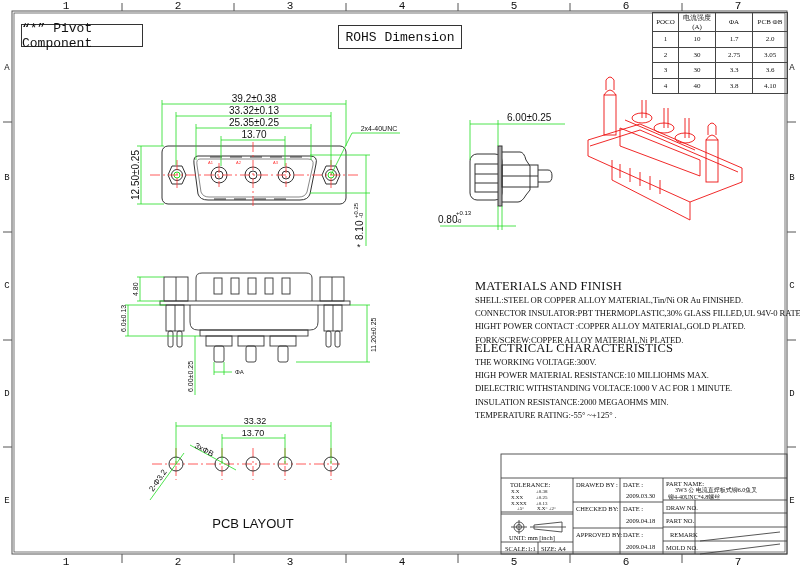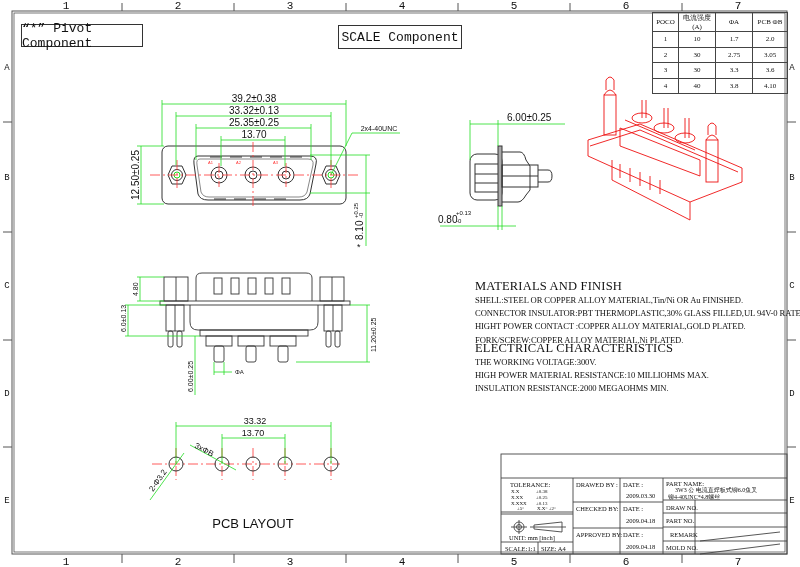--- a/index.html
+++ b/index.html
@@ -320,21 +320,21 @@
     <circle cx="519" cy="527" r="5"></circle>
       <circle cx="519" cy="527" r="2.5"></circle>
     <line x1="511" y1="527" x2="527" y2="527"></line>
       <line x1="519" y1="520" x2="519" y2="534"></line>
     <path d="M 534 525 L 562 522 L 562 532 L 534 529 Z"></path>
     <line x1="530" y1="527" x2="566" y2="527"></line>
   </g>
 </svg>
 
 <div class="label-box" style="left:21px;top:24px;width:120px;height:21px;">“*” Pivot Component</div>
-<div class="label-box" style="left:338px;top:25px;width:122px;height:22px;">SCALE Component</div>
+<div class="label-box" style="left:338px;top:25px;width:122px;height:22px;">ROHS Dimension</div>
 
 <table class="poco">
   <tbody>
       <tr>
     <td style="width:25px">POCO</td>
     <td style="width:36px">电流强度(A)</td>
     <td style="width:36px">ΦA</td>
     <td style="width:34px">PCB ΦB</td>
   </tr>
   <tr>
@@ -368,21 +368,23 @@
   <h3>MATERIALS AND  FINISH</h3>
   <div class="ln">SHELL:STEEL OR COPPER ALLOY MATERIAL,Tin/Ni OR Au FINISHED.</div>
   <div class="ln">CONNECTOR INSULATOR:PBT THERMOPLASTIC,30% GLASS FILLED,UL 94V-0 RATED.</div>
   <div class="ln">HIGHT POWER CONTACT :COPPER ALLOY MATERIAL,GOLD PLATED.</div>
   <div class="ln">FORK/SCREW:COPPER ALLOY MATERIAL,Ni PLATED.</div>
 </div>
 <div class="spec" style="top:341px;">
   <h3>ELECTRICAL CHARACTERISTICS</h3>
   <div class="ln">THE WORKING VOLTAGE:300V.</div>
   <div class="ln">HIGH POWER MATERIAL RESISTANCE:10 MILLIOHMS MAX.</div>
+  <div class="ln">DIELECTRIC WITHSTANDING VOLTACE:1000 V AC FOR 1 MINUTE.</div>
   <div class="ln">INSULATION RESISTANCE:2000 MEGAOHMS MIN.</div>
+  <div class="ln">TEMPERATURE RATING:-55° ~+125° .</div>
 </div>
 
 <div class="tb" style="left:510px;top:481px;">TOLERANCE:</div>
 <div class="tb" style="left:511px;top:489px;font-size:5px;">X.X</div>
 <div class="tb" style="left:536px;top:489px;font-size:5px;">±0.38</div>
 <div class="tb" style="left:511px;top:495px;font-size:5px;">X.XX</div>
 <div class="tb" style="left:536px;top:495px;font-size:5px;">±0.25</div>
 <div class="tb" style="left:511px;top:501px;font-size:5px;">X.XXX</div>
 <div class="tb" style="left:536px;top:501px;font-size:5px;">±0.13</div>
 <div class="tb" style="left:517px;top:506px;font-size:5px;">±5°</div>

